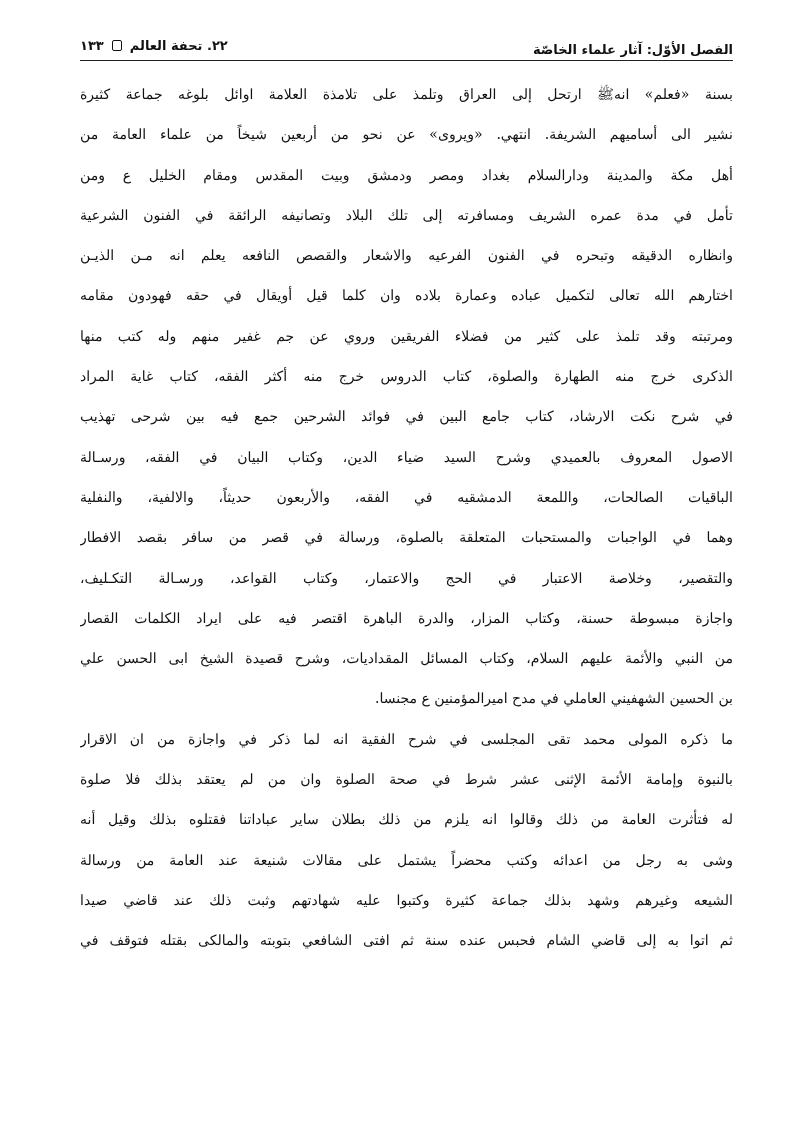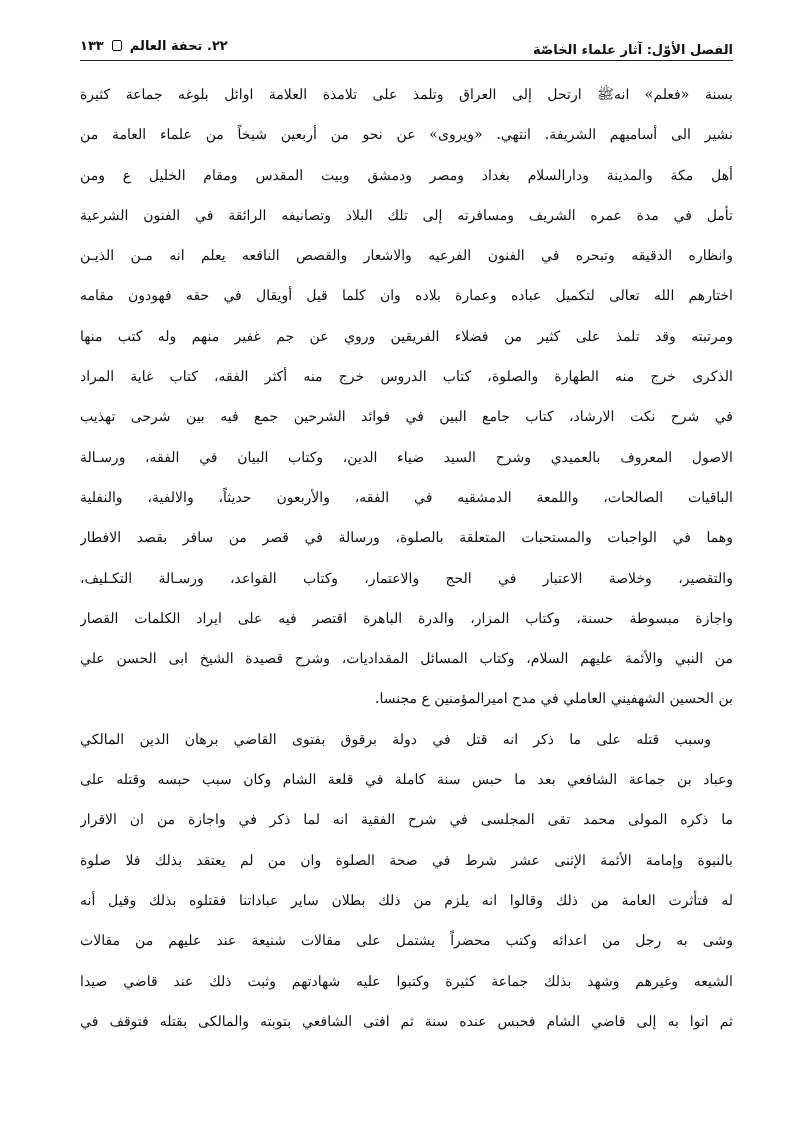--- a/index.html
+++ b/index.html
@@ -117,23 +117,21 @@
     <span class="line">ومرتبته وقد تلمذ على كثير من فضلاء الفريقين وروي عن جم غفير منهم وله كتب منها</span>
     <span class="line">الذكرى خرج منه الطهارة والصلوة، كتاب الدروس خرج منه أكثر الفقه، كتاب غاية المراد</span>
     <span class="line">في شرح نكت الارشاد، كتاب جامع البين في فوائد الشرحين جمع فيه بين شرحى تهذيب</span>
     <span class="line">الاصول المعروف بالعميدي وشرح السيد ضياء الدين، وكتاب البيان في الفقه، ورسـالة</span>
     <span class="line">الباقيات الصالحات، واللمعة الدمشقيه في الفقه، والأربعون حديثاً، والالفية، والنفلية</span>
     <span class="line">وهما في الواجبات والمستحبات المتعلقة بالصلوة، ورسالة في قصر من سافر بقصد الافطار</span>
     <span class="line">والتقصير، وخلاصة الاعتبار في الحج والاعتمار، وكتاب القواعد، ورسـالة التكـليف،</span>
     <span class="line">واجازة مبسوطة حسنة، وكتاب المزار، والدرة الباهرة اقتصر فيه على ايراد الكلمات القصار</span>
     <span class="line">من النبي والأئمة عليهم السلام، وكتاب المسائل المقداديات، وشرح قصيدة الشيخ ابى الحسن علي</span>
     <span class="line last">بن الحسين الشهفيني العاملي في مدح اميرالمؤمنين ع مجنسا.</span>
-    <span class="line indent">وسبب قتله على ما ذكر انه قتل في دولة برقوق بفتوى القاضي برهان الدين المالكي</span>
-    <span class="line">وعباد بن جماعة الشافعي بعد ما حبس سنة كاملة في قلعة الشام وكان سبب حبسه وقتله على</span>
     <span class="line">ما ذكره المولى محمد تقى المجلسى في شرح الفقية انه لما ذكر في واجازة من ان الاقرار</span>
     <span class="line">بالنبوة وإمامة الأئمة الإثنى عشر شرط في صحة الصلوة وان من لم يعتقد بذلك فلا صلوة</span>
     <span class="line">له فتأثرت العامة من ذلك وقالوا انه يلزم من ذلك بطلان ساير عباداتنا فقتلوه بذلك وقيل أنه</span>
-    <span class="line">وشى به رجل من اعدائه وكتب محضراً يشتمل على مقالات شنيعة عند عليهم من مقالات</span>
+    <span class="line">وشى به رجل من اعدائه وكتب محضراً يشتمل على مقالات شنيعة عند العامة من ورسالة</span>
     <span class="line">الشيعه وغيرهم وشهد بذلك جماعة كثيرة وكتبوا عليه شهادتهم وثبت ذلك عند قاضي صيدا</span>
     <span class="line">ثم اتوا به إلى قاضي الشام فحبس عنده سنة ثم افتى الشافعي بتوبته والمالكى بقتله فتوقف في</span>
   </div>
 
 </div>
 
 </body></html>

